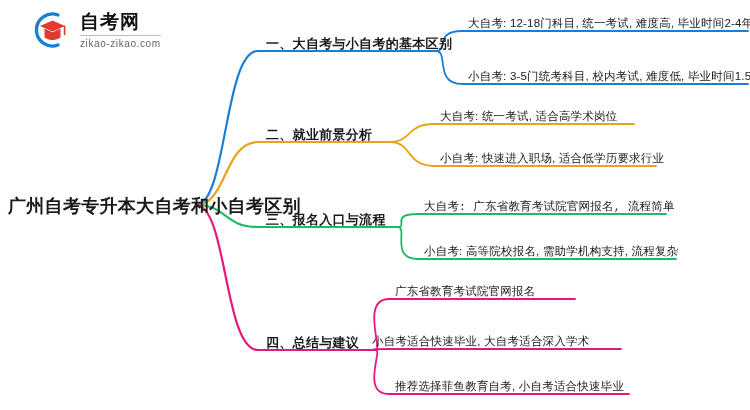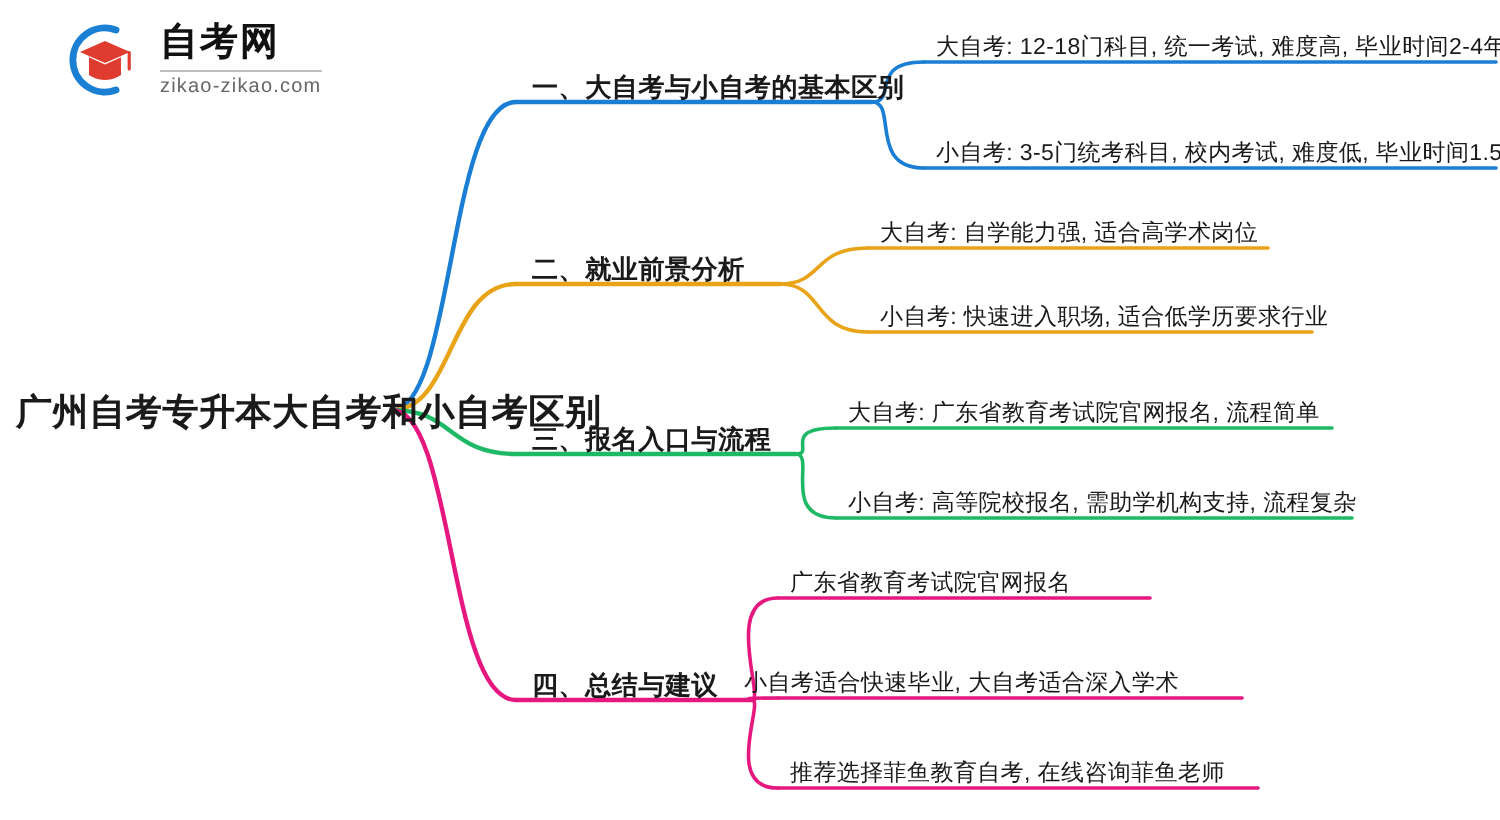--- a/index.html
+++ b/index.html
@@ -80,23 +80,23 @@
       <path d="M389,394 L629,394" fill="none" stroke="#e6187f" stroke-width="1.8" stroke-linecap="round"></path>
     </svg>
 
   <div class="node" id="root-node">广州自考专升本大自考和小自考区别</div>
 
   <div id="nodes">
       <div class="node branch-label" style="left: 266px; top: 35px; text-align: center;">一、大自考与小自考的基本区别</div>
       <div class="node leaf-label" style="left: 468px; top: 16px;">大自考: 12-18门科目, 统一考试, 难度高, 毕业时间2-4年</div>
       <div class="node leaf-label" style="left: 468px; top: 69px;">小自考: 3-5门统考科目, 校内考试, 难度低, 毕业时间1.5-2年</div>
       <div class="node branch-label" style="left: 266px; top: 126px;">二、就业前景分析</div>
-      <div class="node leaf-label" style="left: 440px; top: 109px;">大自考: 自学能力强, 适合高学术岗位</div>
+      <div class="node leaf-label" style="left: 440px; top: 109px;">大自考: 统一考试, 适合高学术岗位</div>
       <div class="node leaf-label" style="left: 440px; top: 151px;">小自考: 快速进入职场, 适合低学历要求行业</div>
       <div class="node branch-label" style="left: 266px; top: 211px;">三、报名入口与流程</div>
-      <div class="node leaf-label" style="left: 424px; top: 199px;">大自考: 广东省教育考试院官网报名, 流程简单</div>
+      <div class="node leaf-label" style="left: 424px; top: 199px; font-family: Liberation Mono, monospace;">大自考: 广东省教育考试院官网报名, 流程简单</div>
       <div class="node leaf-label" style="left: 424px; top: 244px;">小自考: 高等院校报名, 需助学机构支持, 流程复杂</div>
       <div class="node branch-label" style="left: 266px; top: 334px;">四、总结与建议</div>
       <div class="node leaf-label" style="left: 395px; top: 284px;">广东省教育考试院官网报名</div>
       <div class="node leaf-label" style="left: 372px; top: 334px;">小自考适合快速毕业, 大自考适合深入学术</div>
-      <div class="node leaf-label" style="left: 395px; top: 379px;">推荐选择菲鱼教育自考, 在线咨询菲鱼老师</div>
+      <div class="node leaf-label" style="left: 395px; top: 379px;">推荐选择菲鱼教育自考, 小自考适合快速毕业</div>
     </div>
 </div>
 
 </body></html>

